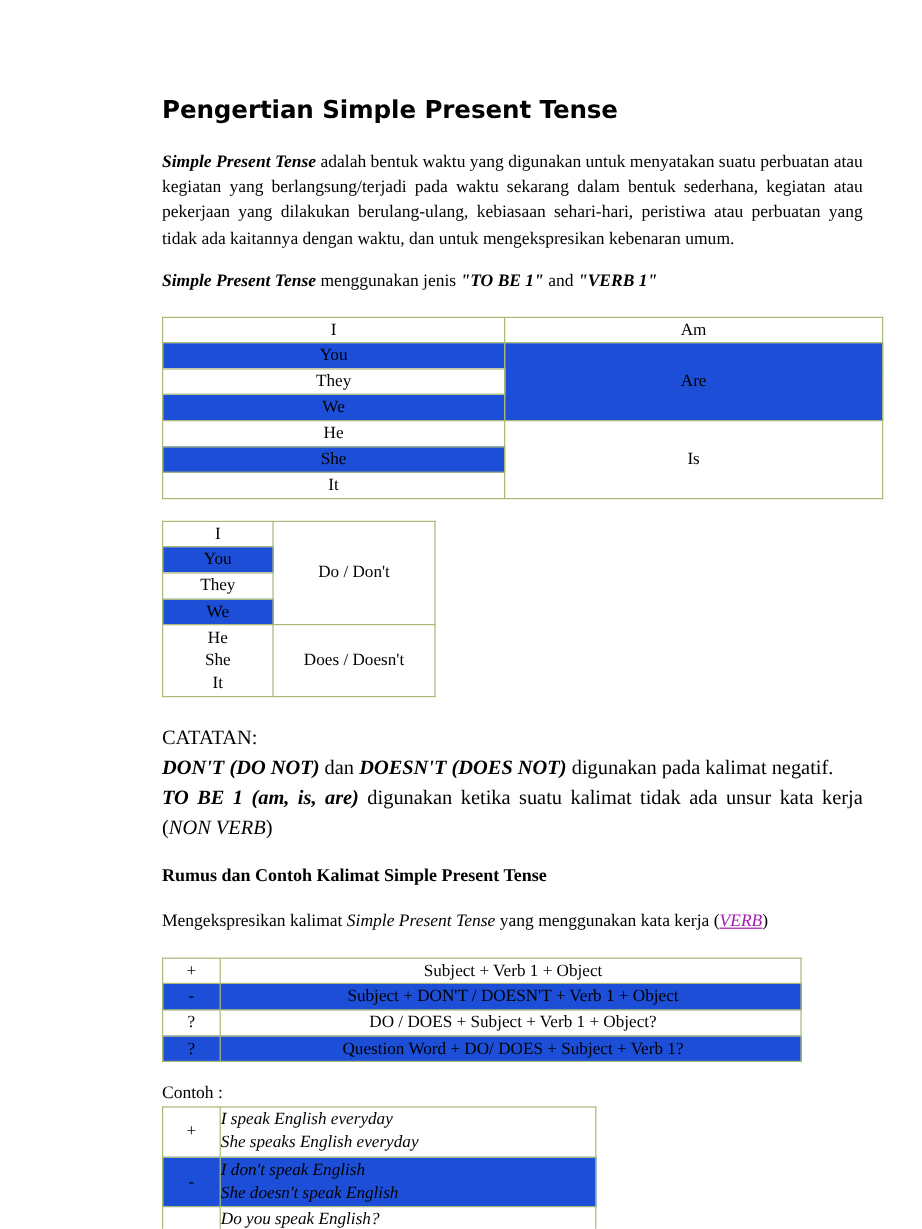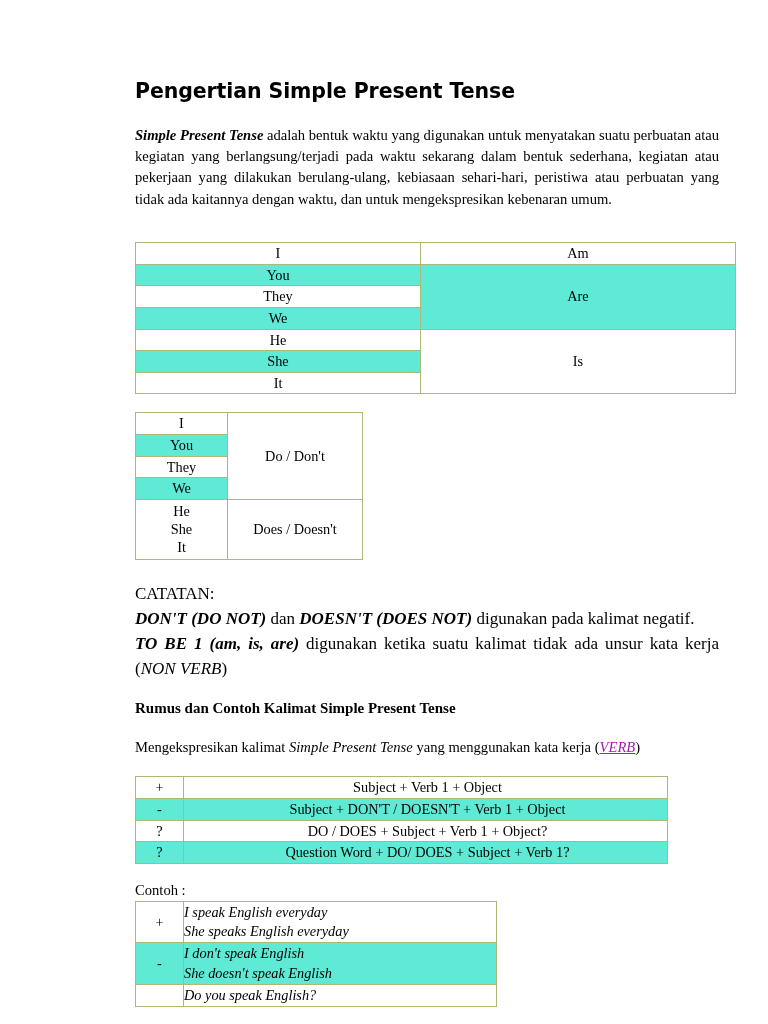--- a/index.html
+++ b/index.html
@@ -58,21 +58,21 @@
   table.gtbl {
     border-collapse: collapse;
     font-size: 14.3px;
     line-height: 1.3;
   }
   table.gtbl td {
     border: 1px solid #a9ba77;
     padding: 1px 4px;
     vertical-align: middle;
   }
-  .shade { background: #5eead4; }
+  .shade { background: #1d4ed8; }
   .white { background: #ffffff; }
   .ctr { text-align: center; }
   .lft { text-align: center; }
 
   
   table.tbl-tobe { width: 584px; table-layout: fixed; }
   table.tbl-tobe td.c1 { width: 276px; height: 17.5px; }
   table.tbl-tobe td.c2 { width: 306px; }
 
   
@@ -121,20 +121,21 @@
 
 <div class="page">
   <div class="content">
 
     <h1 class="doc-title">Pengertian Simple Present Tense</h1>
 
     <p class="para"><span class="bi">Simple Present Tense</span><span> adalah bentuk waktu yang digunakan untuk menyatakan suatu perbuatan atau kegiatan yang berlangsung/terjadi pada waktu sekarang dalam bentuk sederhana, kegiatan atau pekerjaan yang dilakukan berulang-ulang, kebiasaan sehari-hari, peristiwa atau perbuatan yang tidak ada kaitannya dengan waktu, dan untuk mengekspresikan kebenaran umum.</span></p>
 
     <div class="spacer-14"></div>
 
+    <p class="para nojust"><span class="bi">Simple Present Tense</span><span> menggunakan jenis </span><span class="bi">"TO BE 1"</span><span> and </span><span class="bi">"VERB 1"</span></p>
 
 
     <div class="spacer-18"></div>
 
     <table class="gtbl tbl-tobe">
       <tbody>
         <tr>
           <td class="c1 ctr white">I</td>
           <td class="c2 ctr white" rowspan="1">Am</td>
         </tr>

